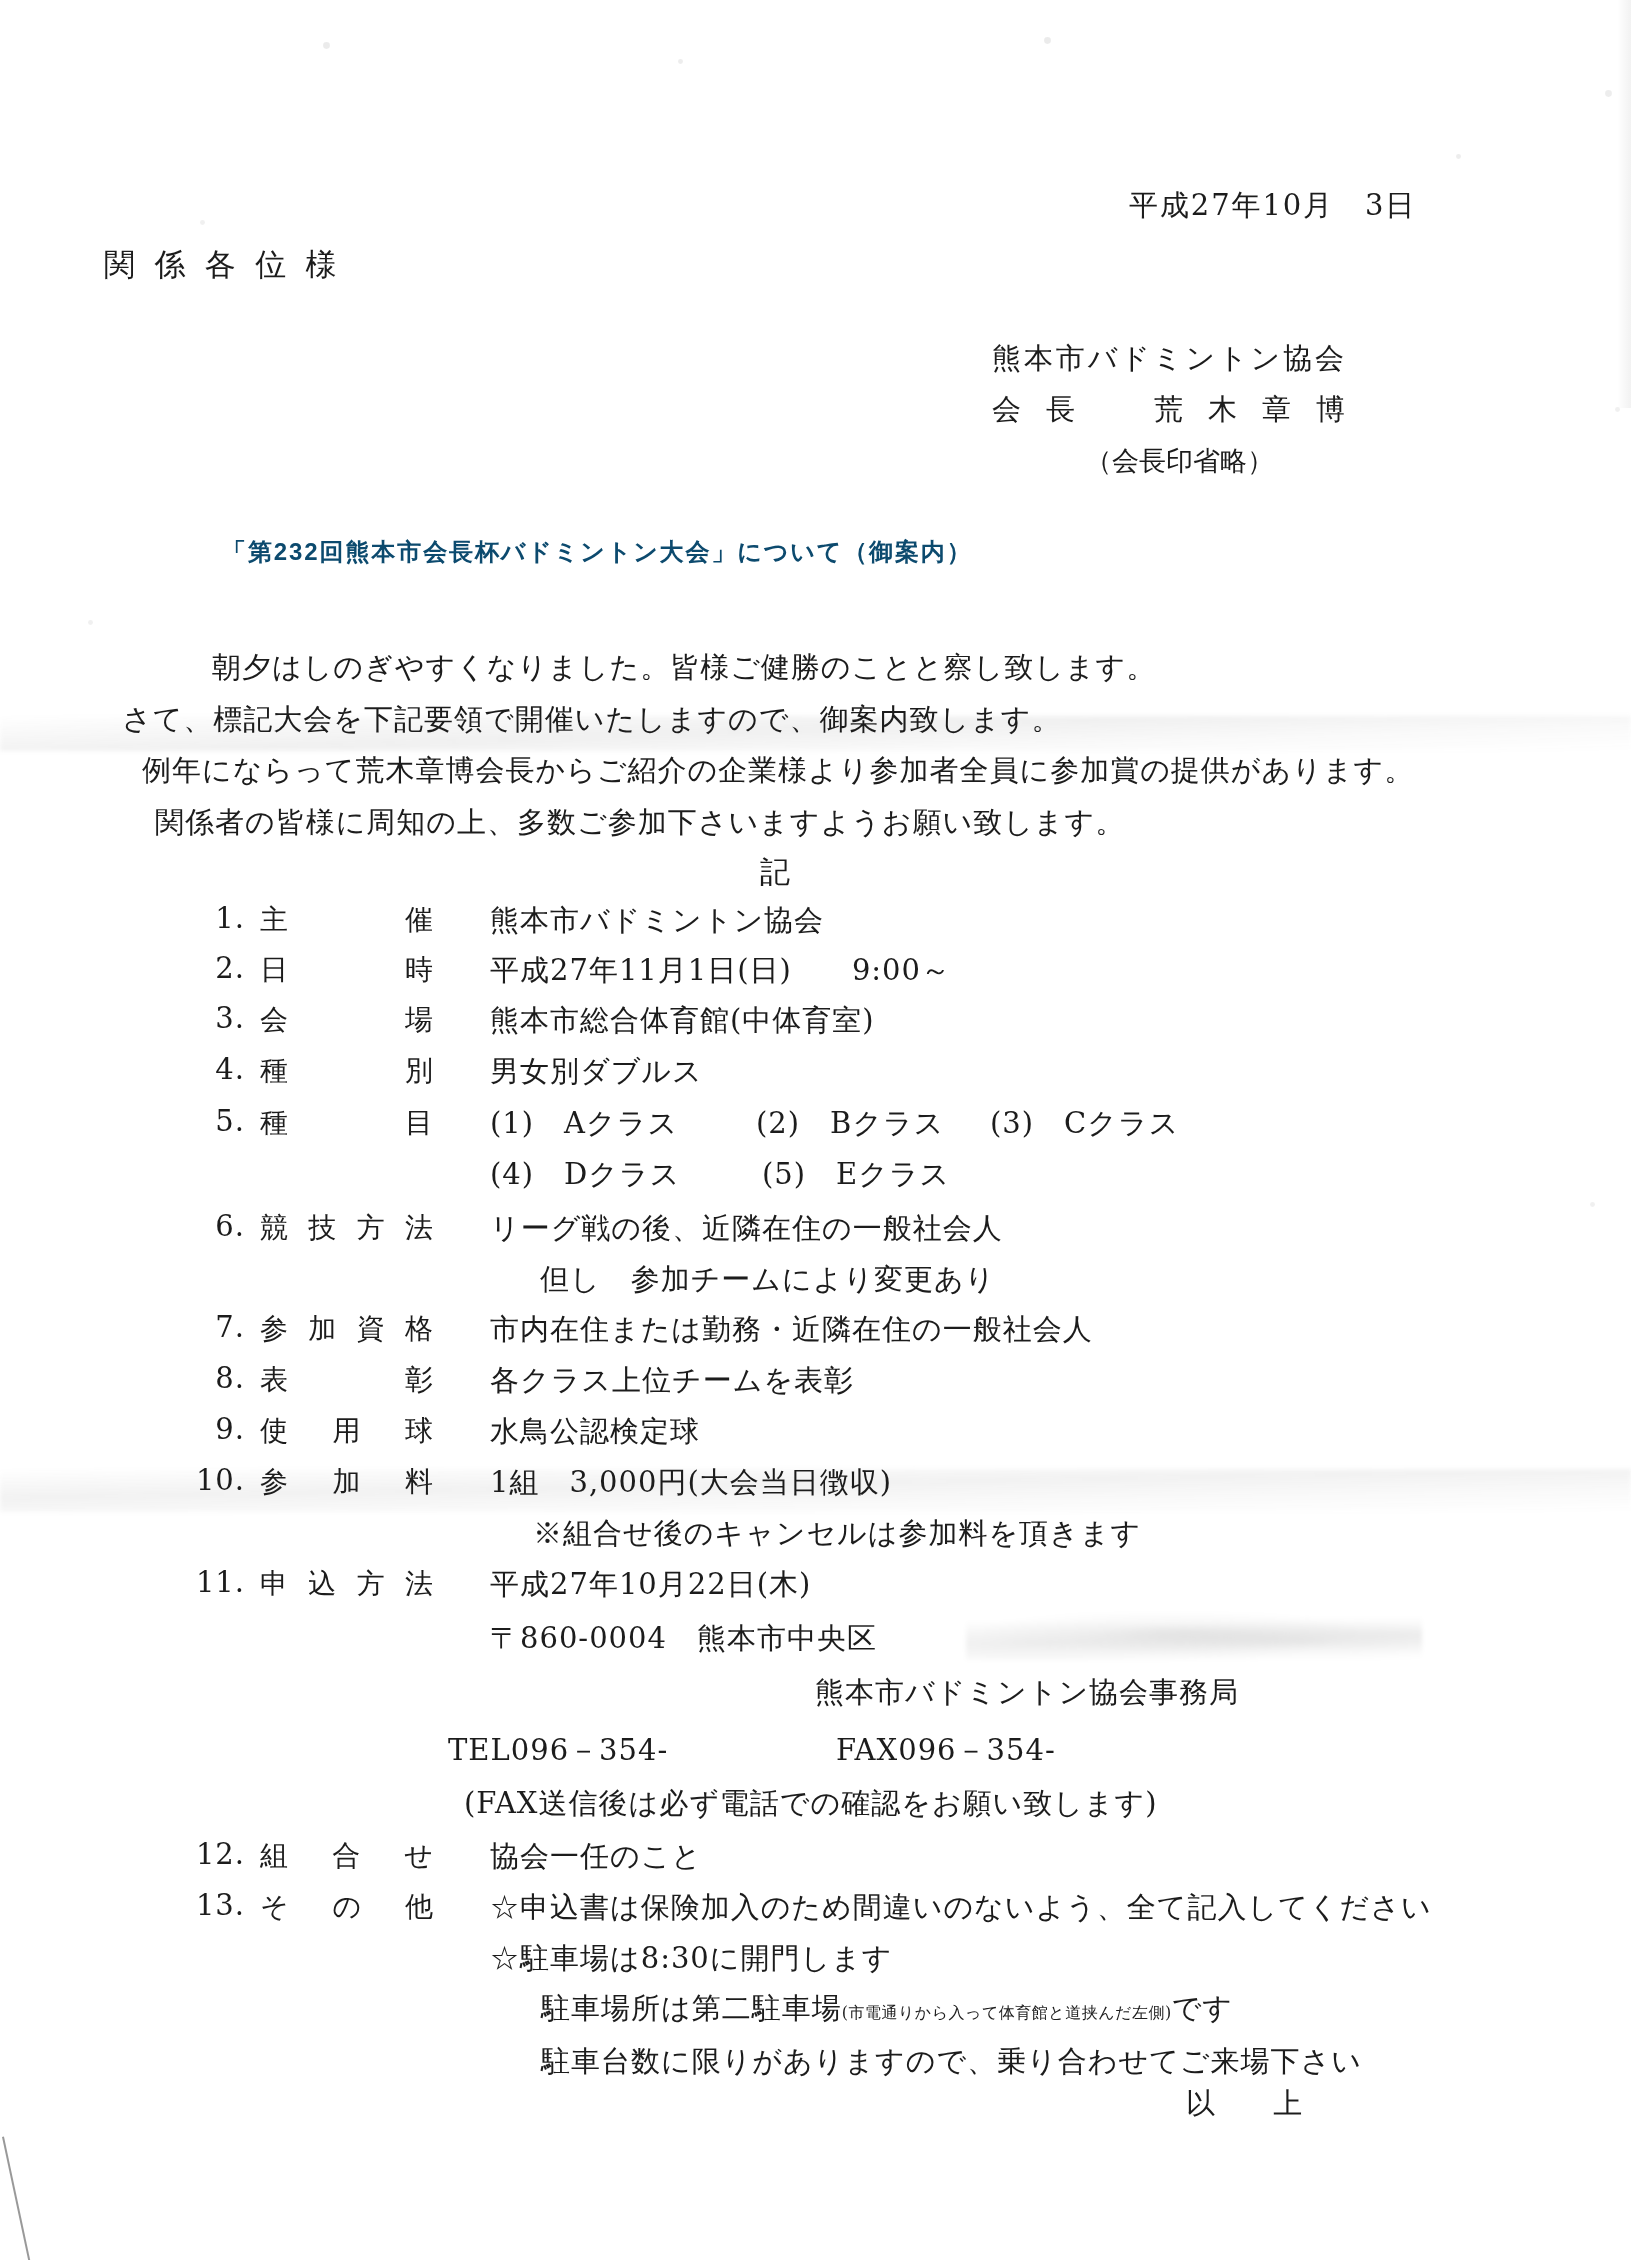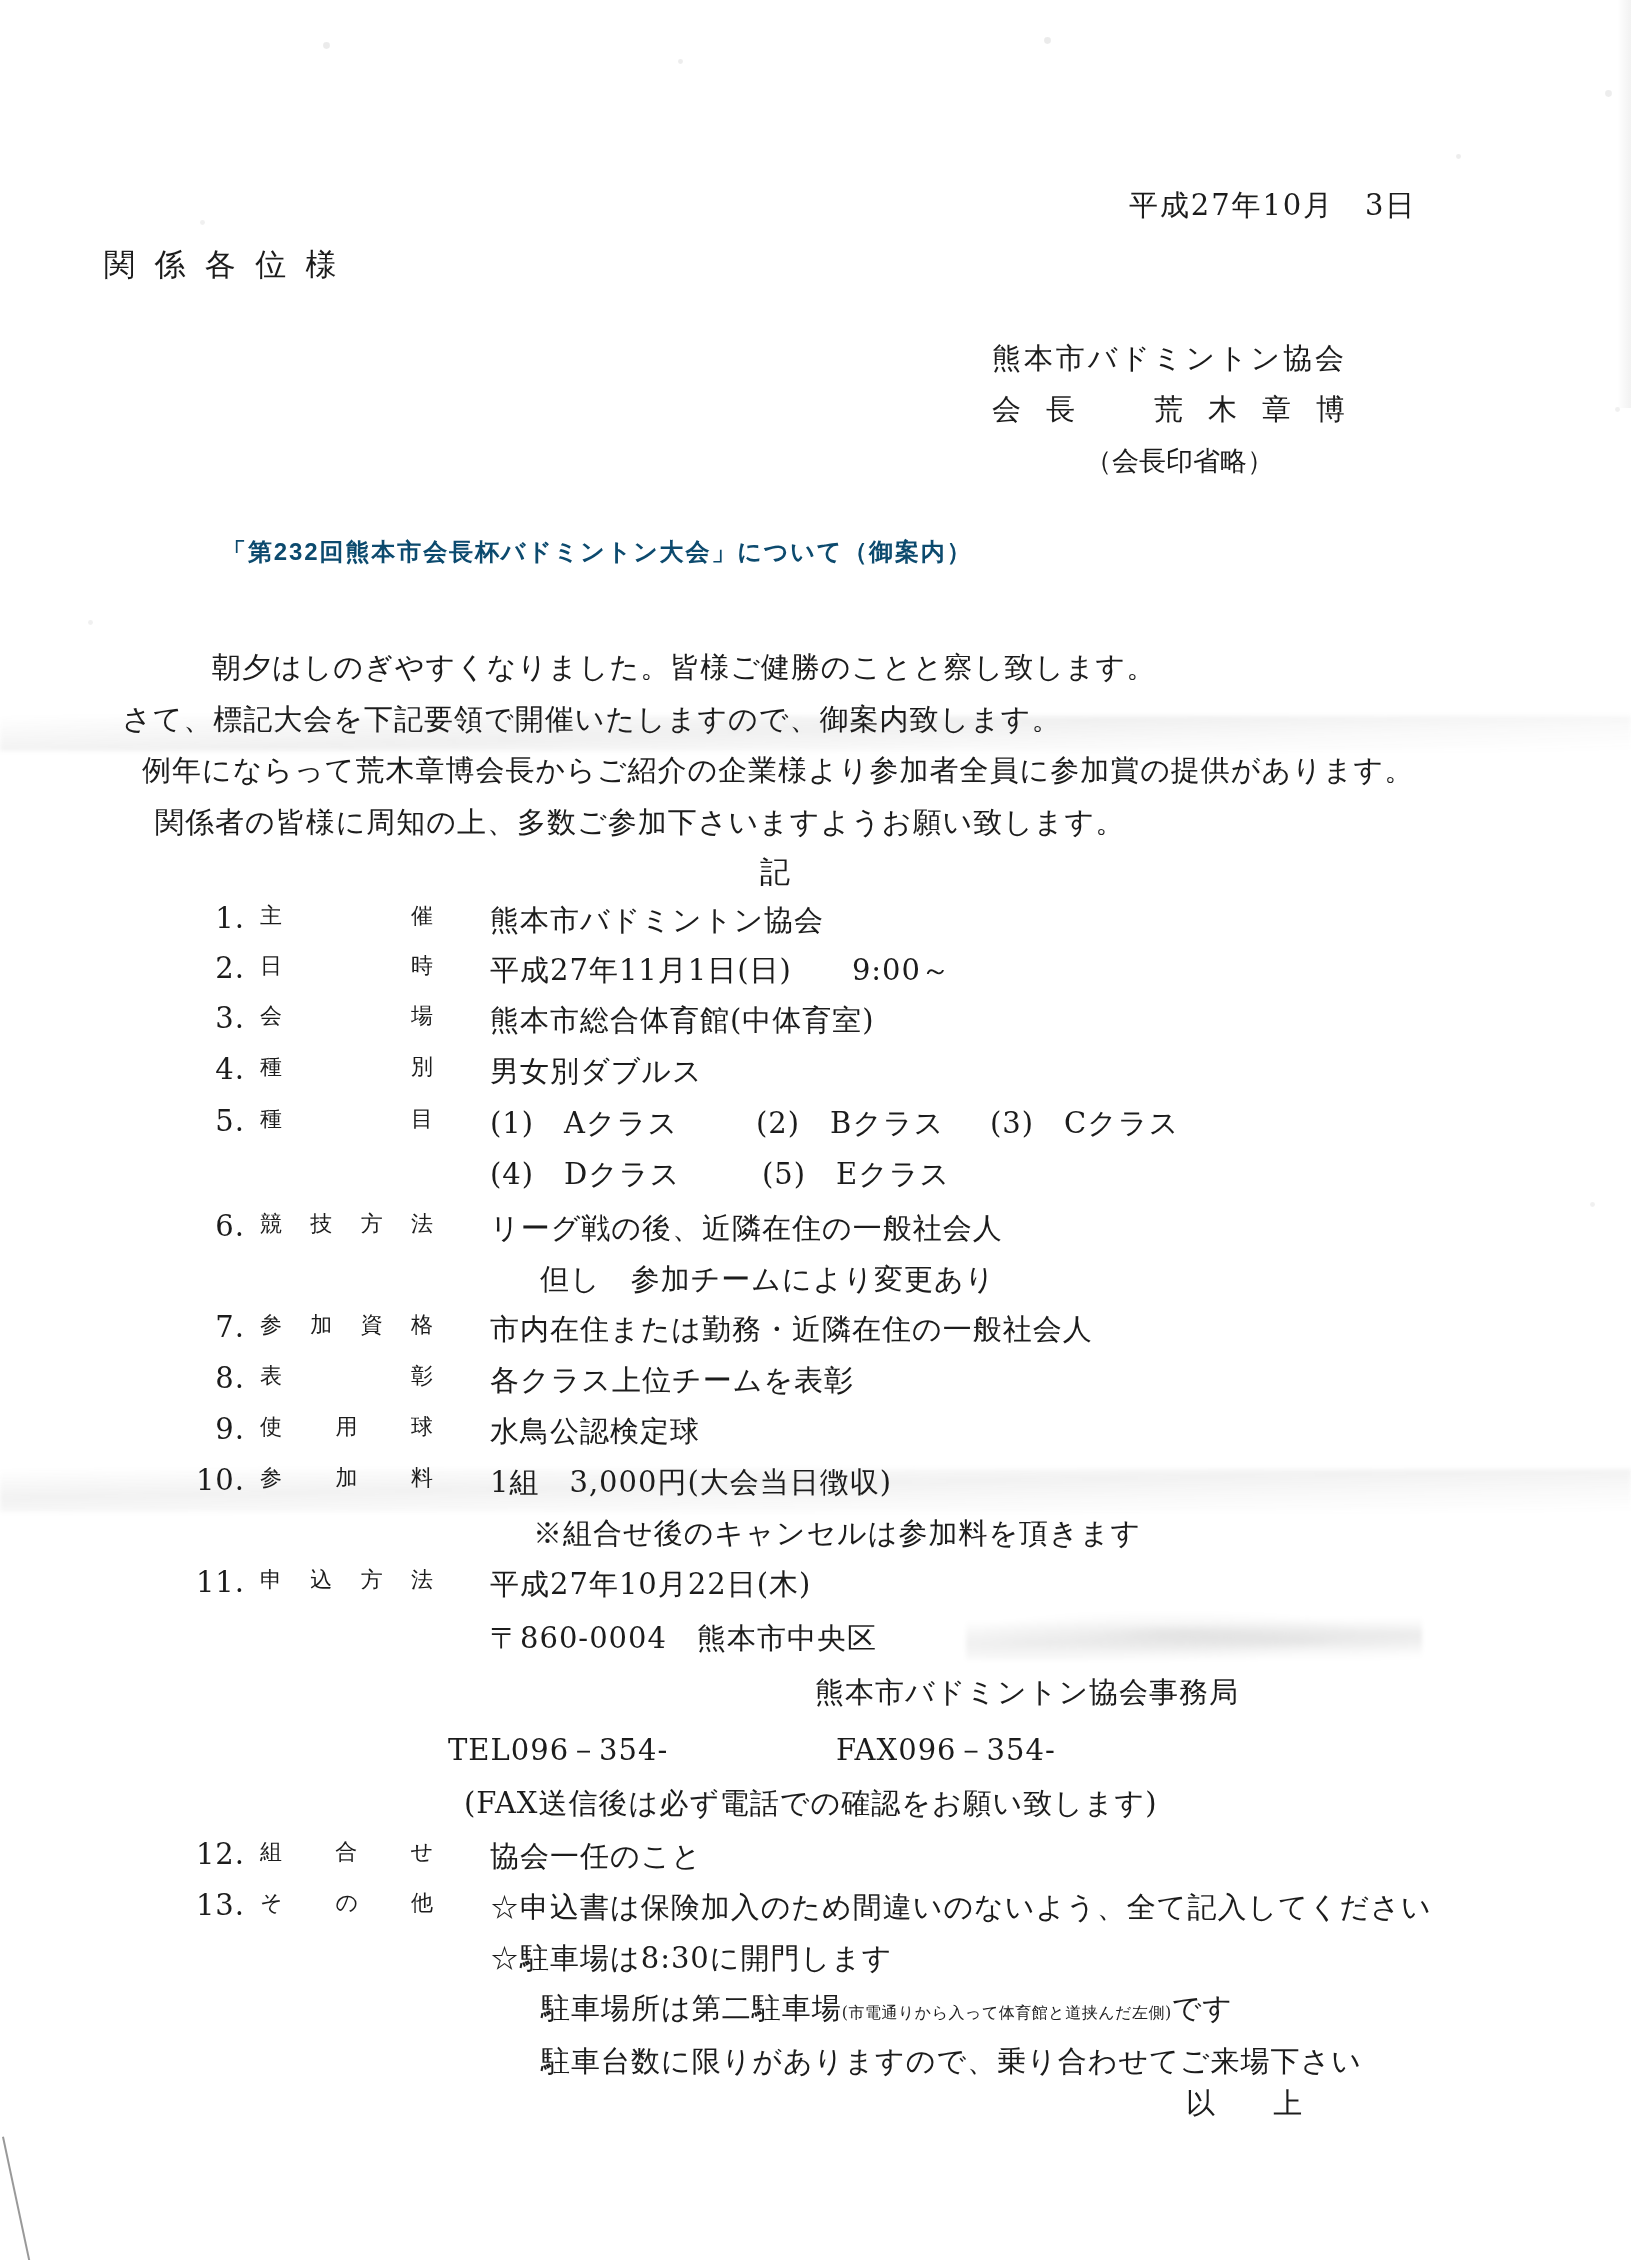--- a/index.html
+++ b/index.html
@@ -20,21 +20,21 @@
     font-family:"Liberation Sans","DejaVu Sans",sans-serif; color:#0c4a6e;margin-left:15px;
   }
   .para { letter-spacing:1px; }
   .p1 { left:212px; top:646px; }
   .p2 { left:122px; top:698px;text-align:right; }
   .p3 { left:142px; top:749px; }
   .p4 { left:155px; top:801px; }
   .record-marker { left:760px; top:850px; font-size:30px; }
   .row { position:absolute; left:0; width:1631px; height:45px; }
   .num { position:absolute; left:177px; width:68px; text-align:right; font-size:29px; letter-spacing:1px; white-space:nowrap; }
-  .lbl { position:absolute; left:260px; width:173px; font-size:22px; text-align:justify; text-align-last:justify; white-space:nowrap; }
+  .lbl { position:absolute; left:260px; width:173px; font-size:28px; text-align:justify; text-align-last:justify; white-space:nowrap; }
   .val { position:absolute; left:490px; font-size:29px; letter-spacing:1px; white-space:nowrap; }
   .paren-small { font-size:16px; letter-spacing:0.5px; }
   .closing-mark { left:1186px; top:2082px; letter-spacing:14.6px; }
   .scan-band { position:absolute; left:0; width:1631px; pointer-events:none; }
   .band1 { top:716px; height:35px;
     background:linear-gradient(178deg, rgba(0,0,0,0) 0%, rgba(90,90,90,0.09) 45%, rgba(90,90,90,0.03) 72%, rgba(0,0,0,0) 100%);
     filter:blur(1.9px); }
   .band2 { top:1469px; height:43px;
     background:linear-gradient(179deg, rgba(0,0,0,0) 0%, rgba(90,90,90,0.08) 40%, rgba(90,90,90,0.03) 70%, rgba(0,0,0,0) 100%);
     filter:blur(1.9px); }

